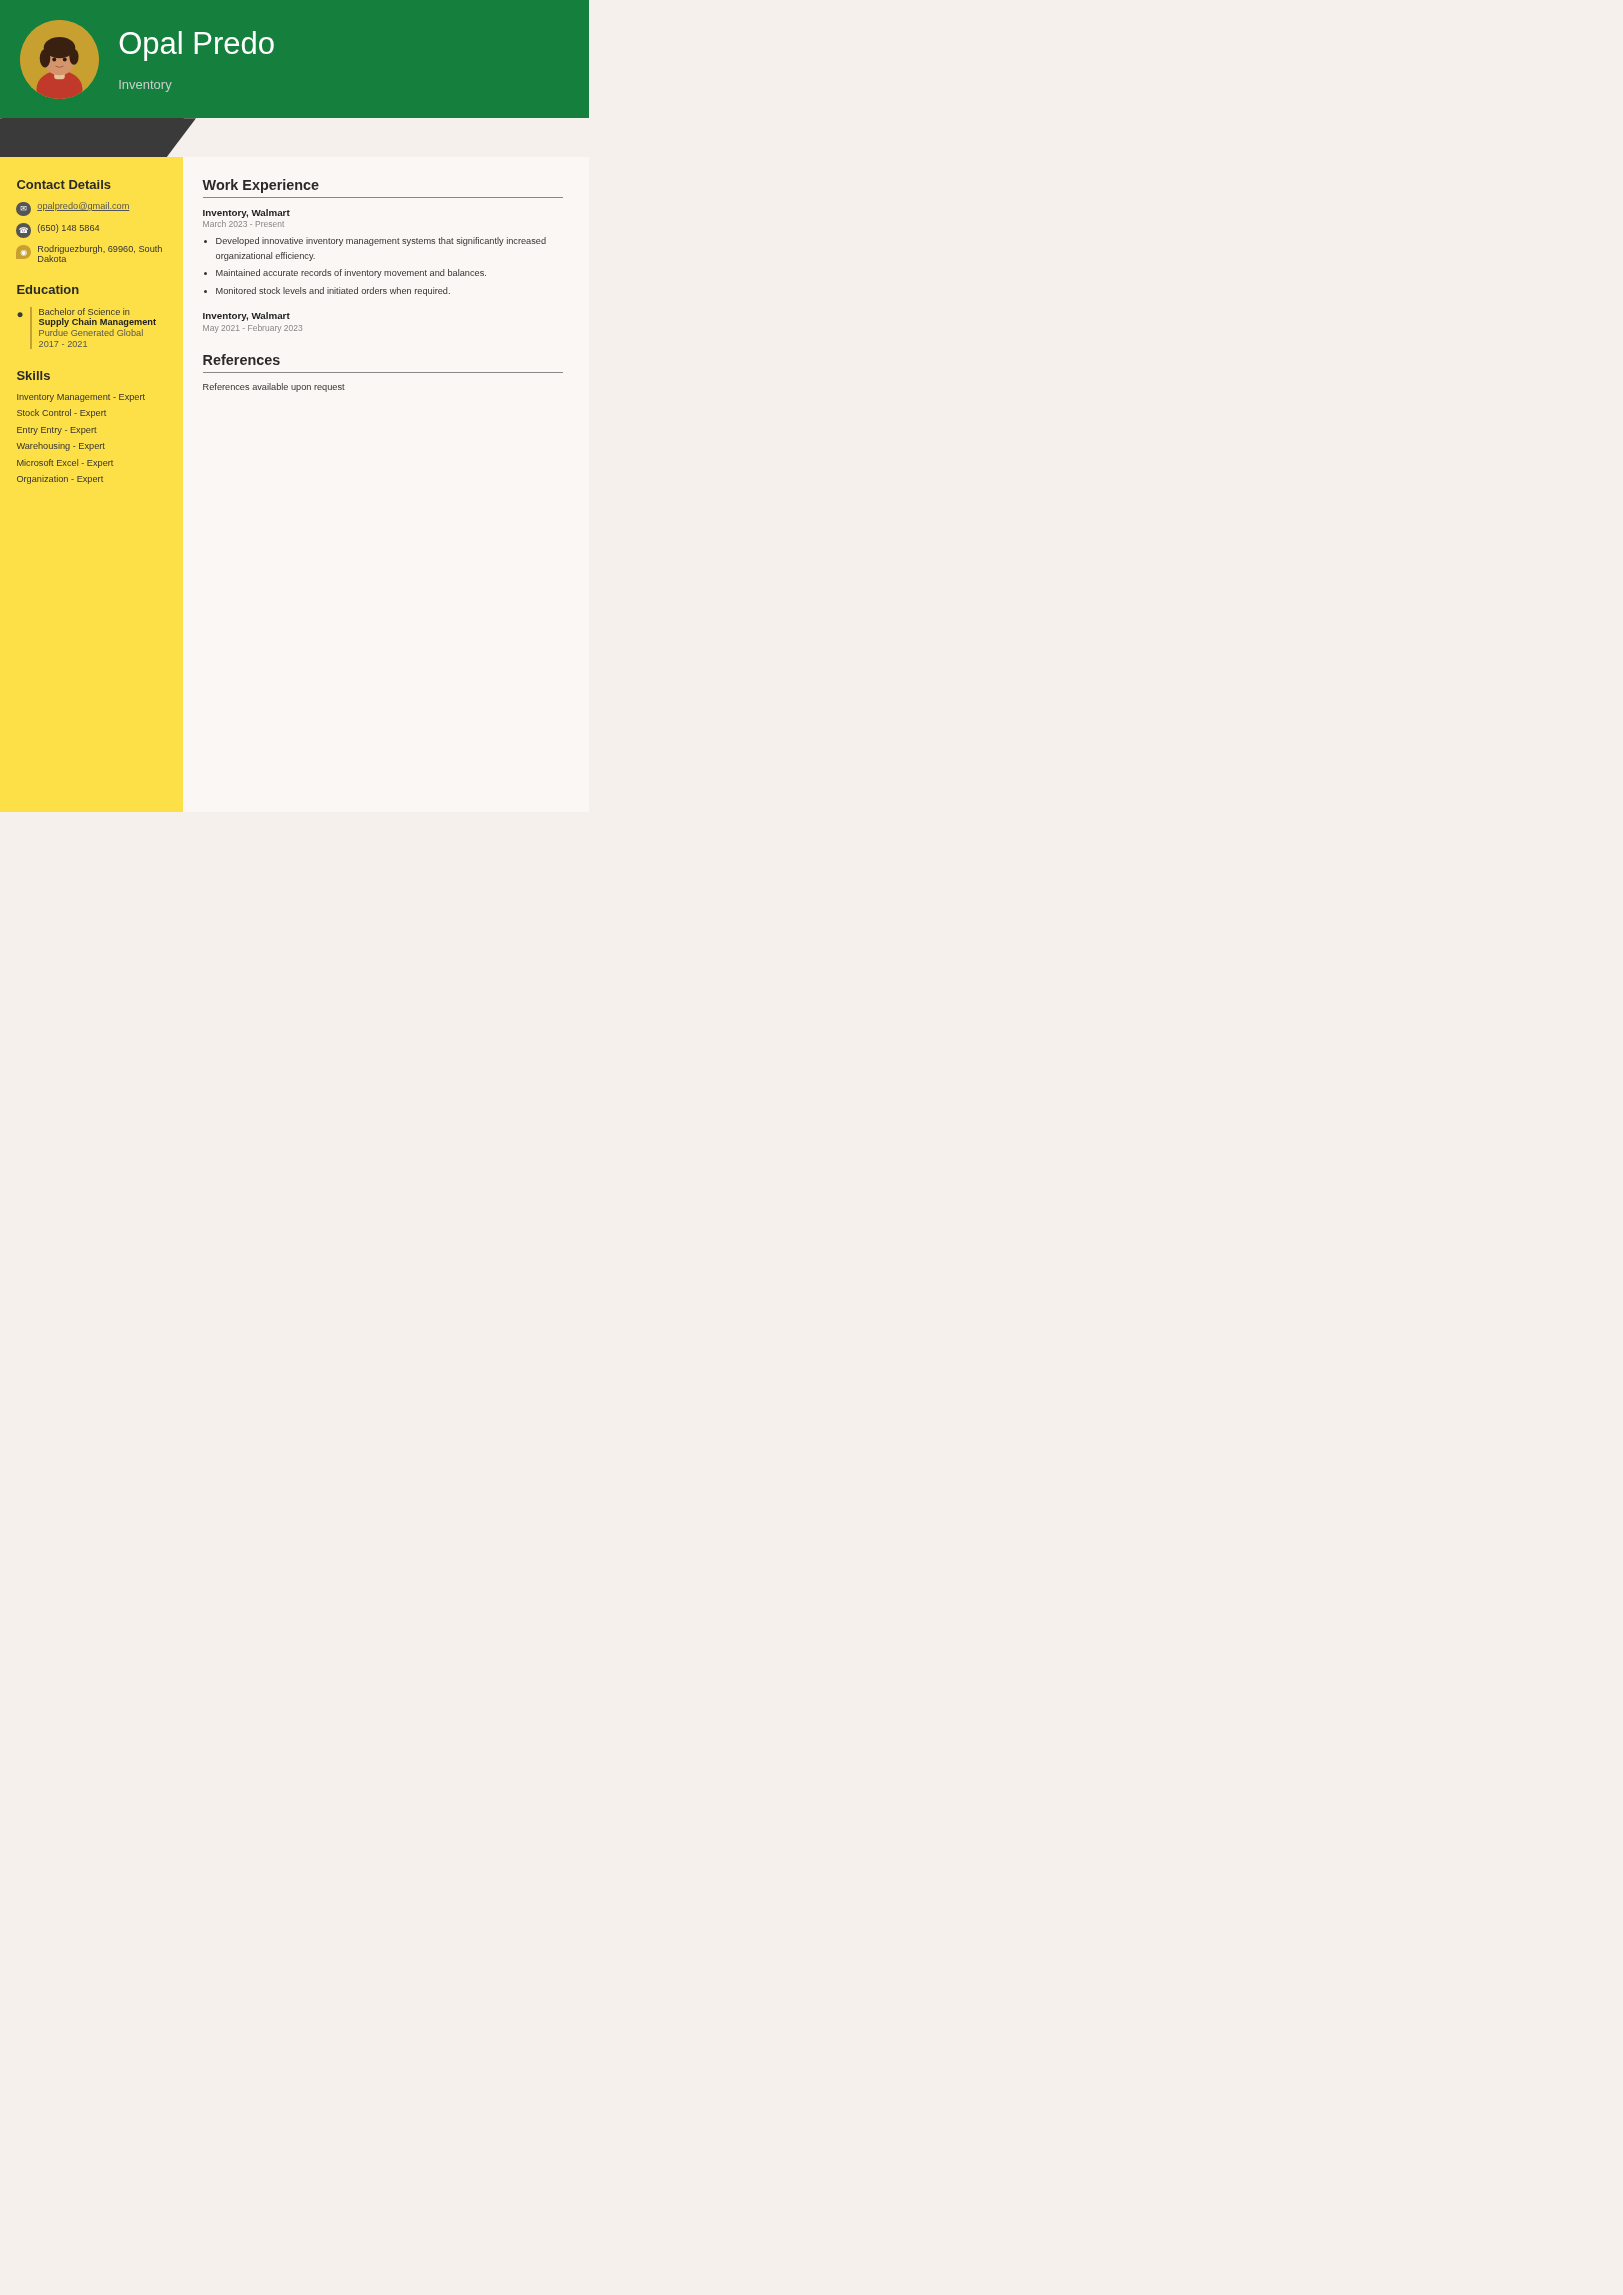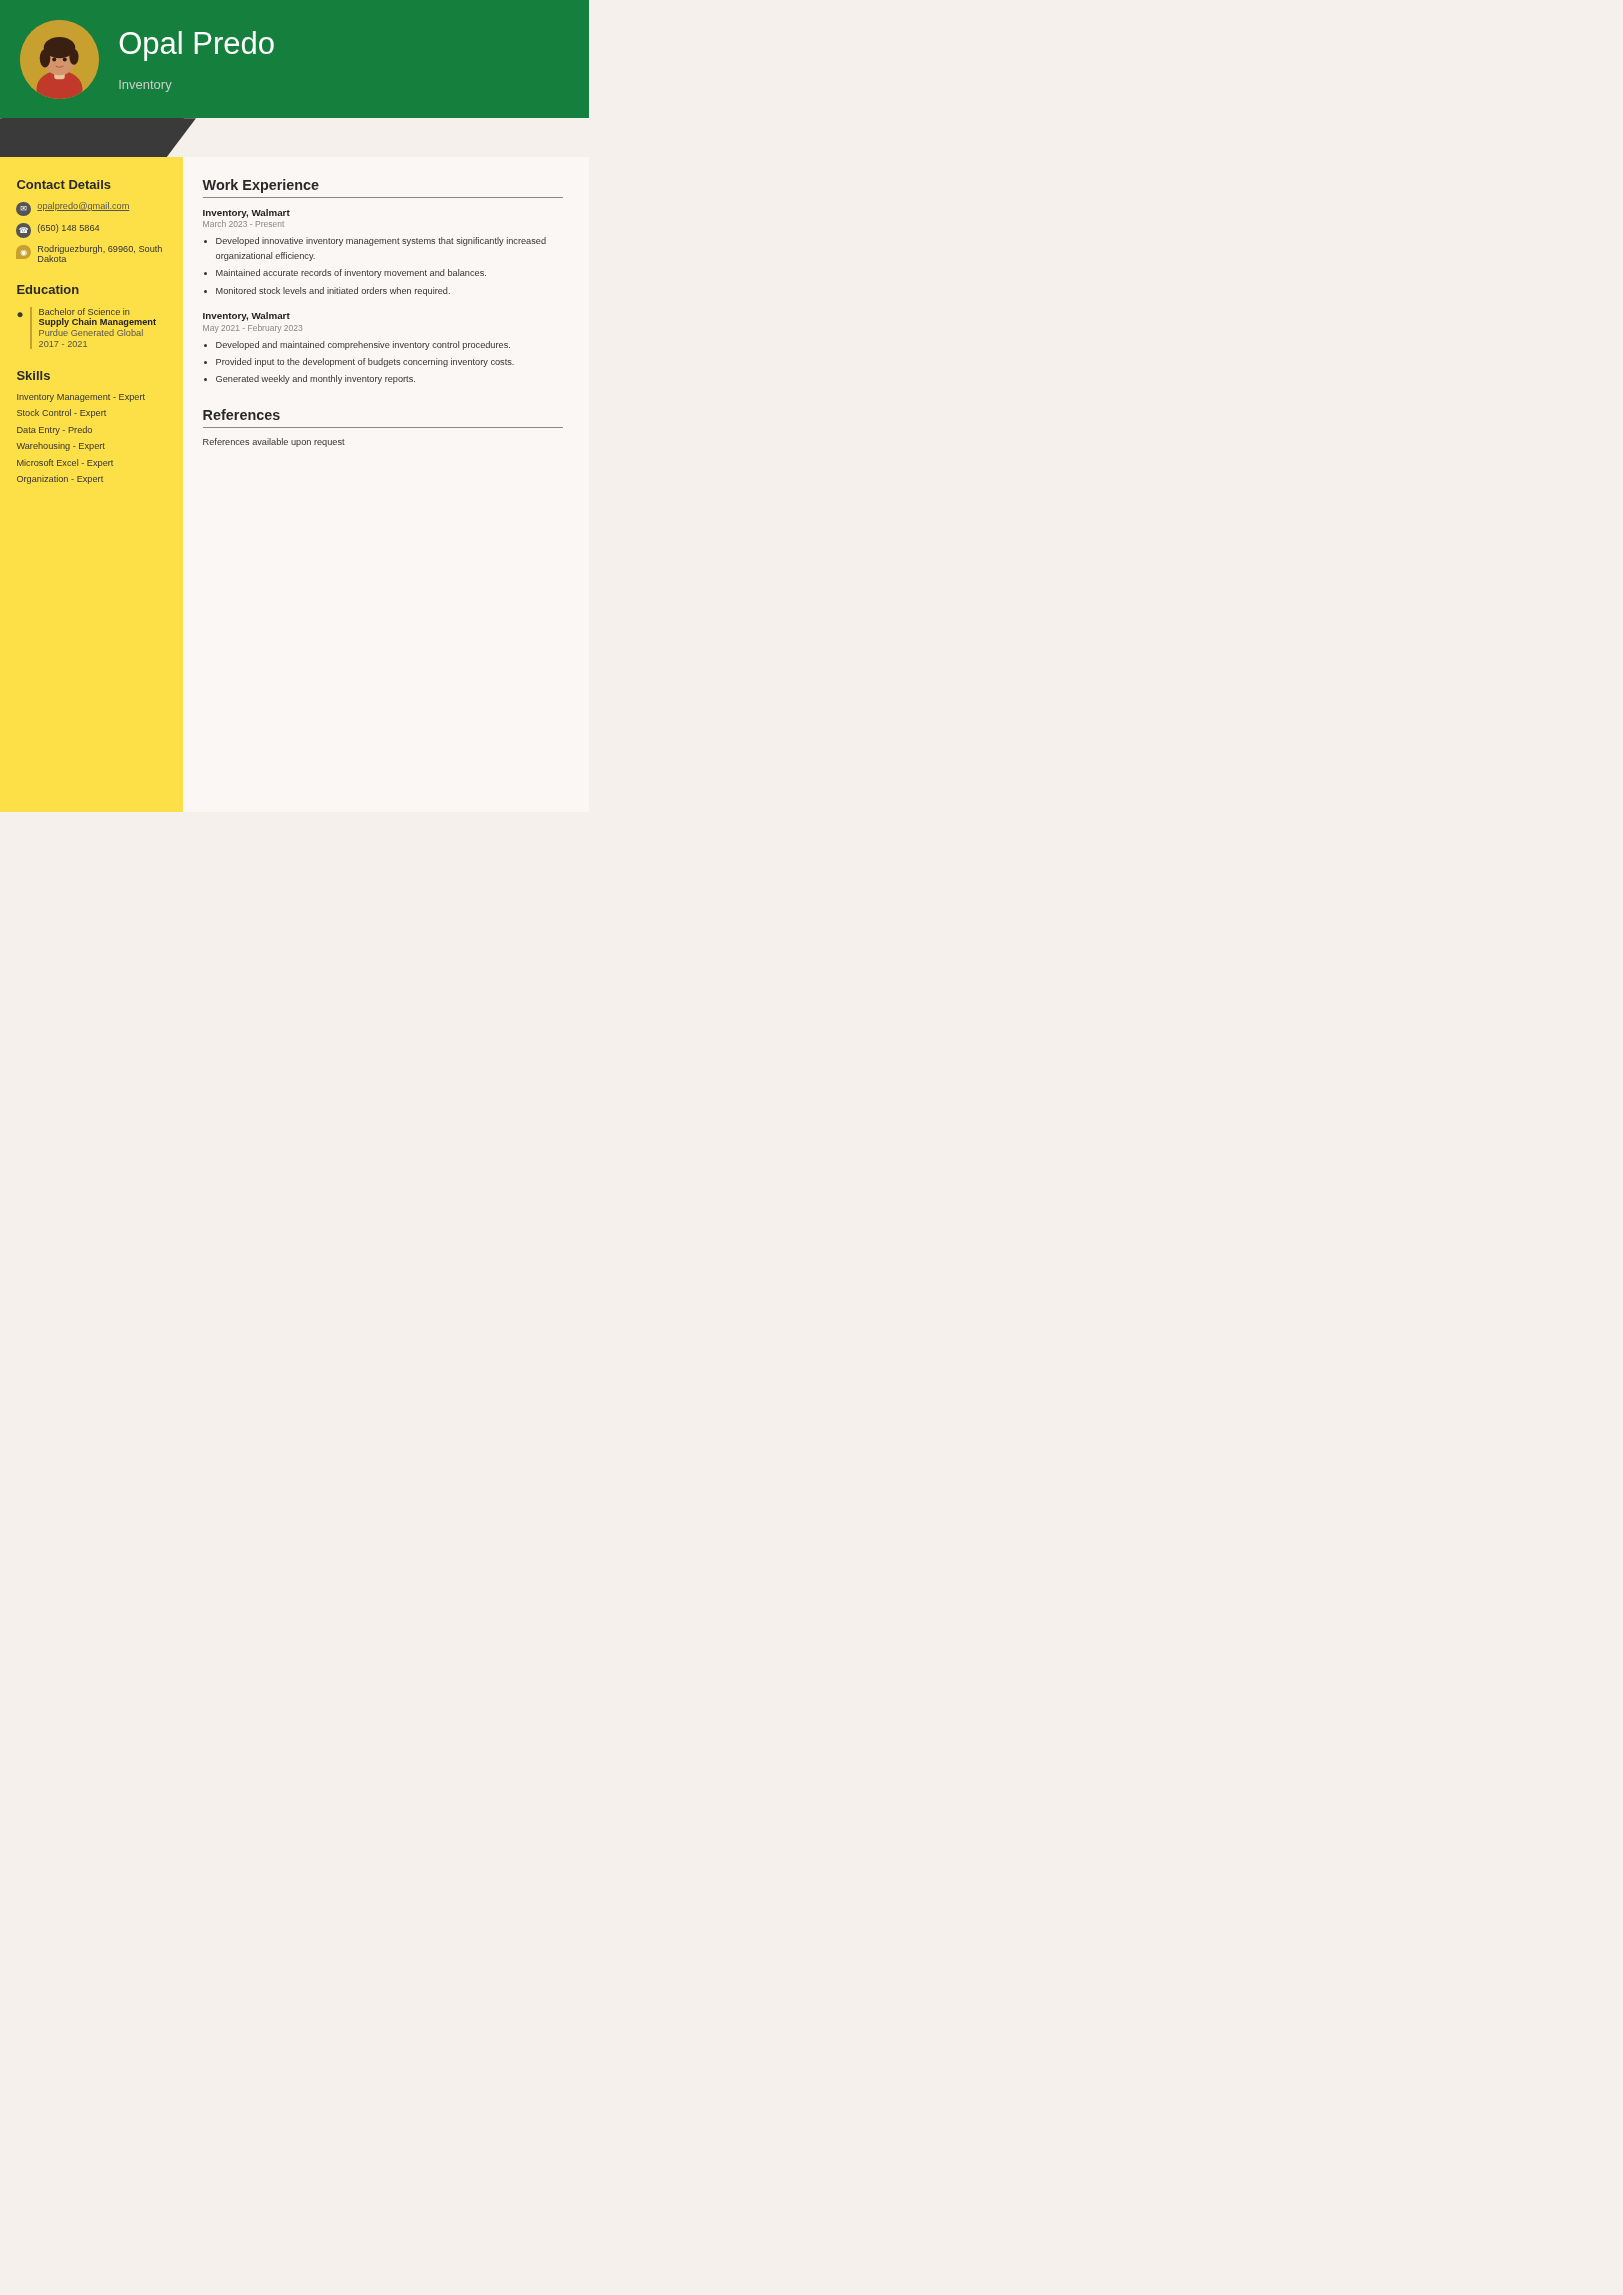--- a/index.html
+++ b/index.html
@@ -292,21 +292,21 @@
           <div class="edu-years">2017 - 2021</div>
         </div>
       </div>
     </div>
 
     <div class="sidebar-section">
       <div class="sidebar-section-title">Skills</div>
       <div id="skills-list">
           <div class="skill-item">Inventory Management - Expert</div>
           <div class="skill-item">Stock Control - Expert</div>
-          <div class="skill-item">Data Entry - Predo</div>
+          <div class="skill-item">Entry Entry - Expert</div>
           <div class="skill-item">Warehousing - Expert</div>
           <div class="skill-item">Microsoft Excel - Expert</div>
           <div class="skill-item">Organization - Expert</div>
         </div>
     </div>
 
   </div>
 
   <div class="content">
 
@@ -316,25 +316,20 @@
       <div id="jobs-list">
           <div class="job-title">Inventory, Walmart</div>
           <div class="job-dates">March 2023 - Present</div>
           <ul class="job-bullets">
             <li>Developed innovative inventory management systems that significantly increased organizational efficiency.</li>
             <li>Maintained accurate records of inventory movement and balances.</li>
             <li>Monitored stock levels and initiated orders when required.</li>
           </ul>
           <div class="job-title">Inventory, Walmart</div>
           <div class="job-dates">May 2021 - February 2023</div>
-          <ul class="job-bullets">
-            <li>Developed and maintained comprehensive inventory control procedures.</li>
-            <li>Provided input to the development of budgets concerning inventory costs.</li>
-            <li>Generated weekly and monthly inventory reports.</li>
-          </ul>
         </div>
     </div>
 
     <div class="content-section">
       <div class="content-section-title">References</div>
       <p class="references-text">References available upon request</p>
     </div>
 
   </div>
 </div>

